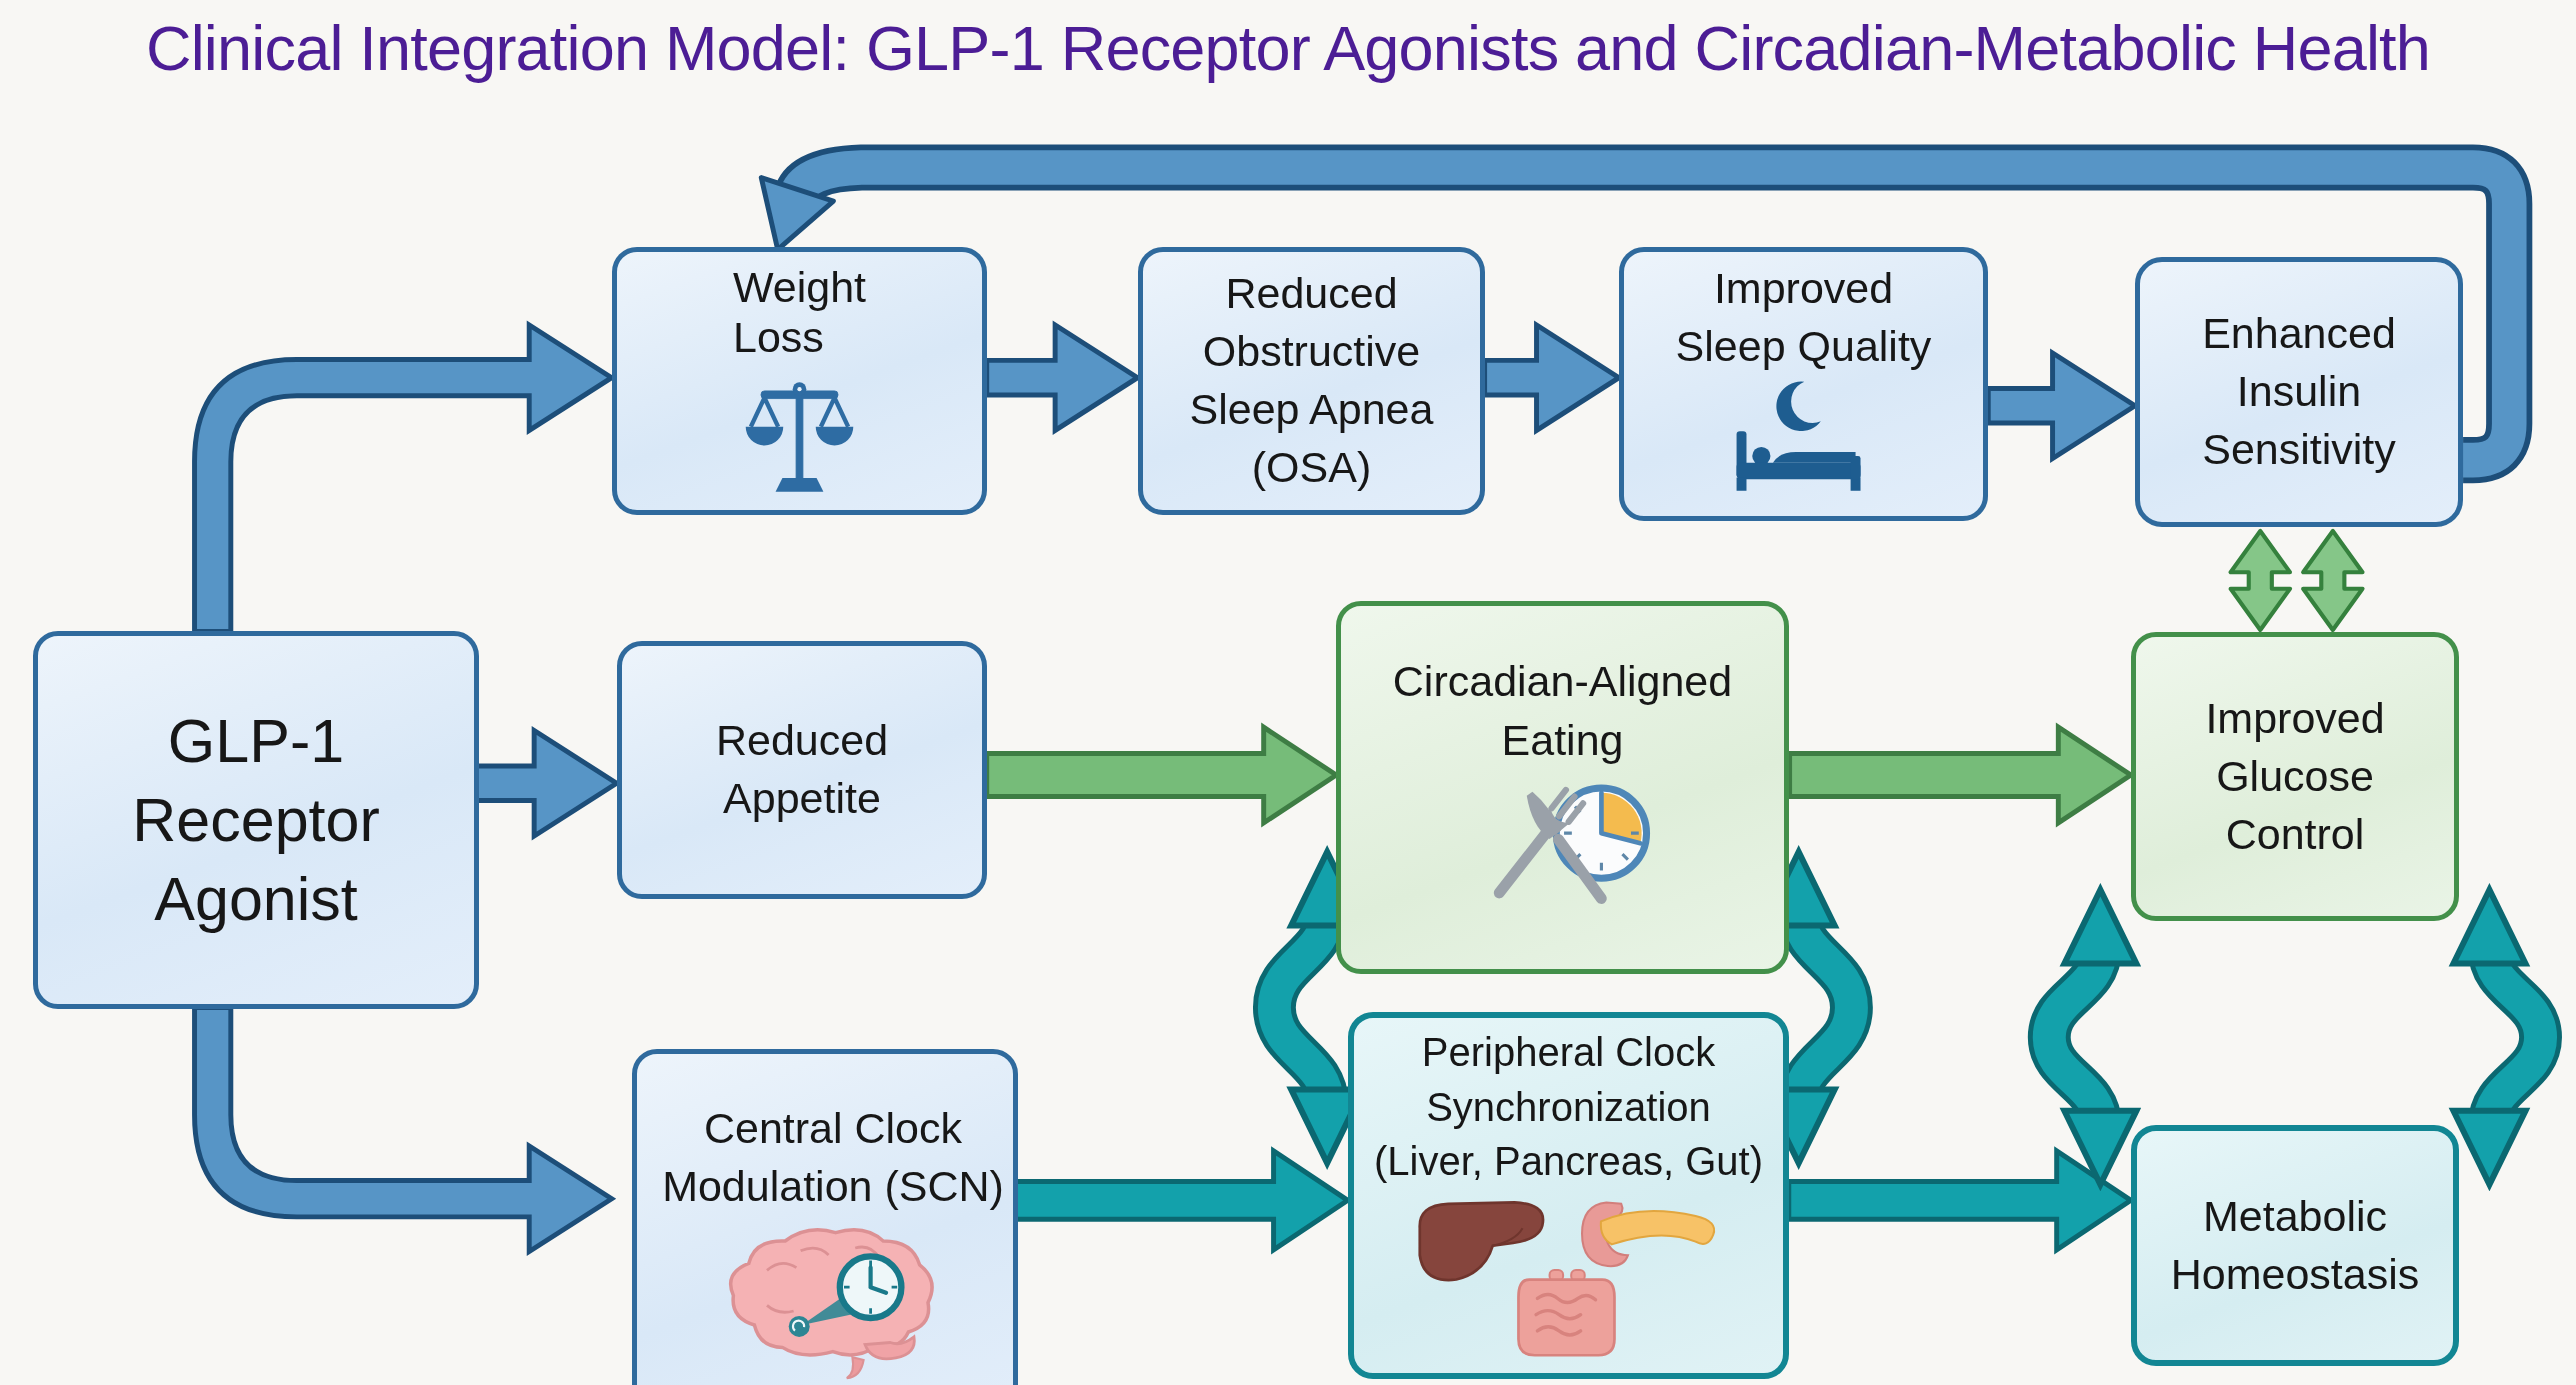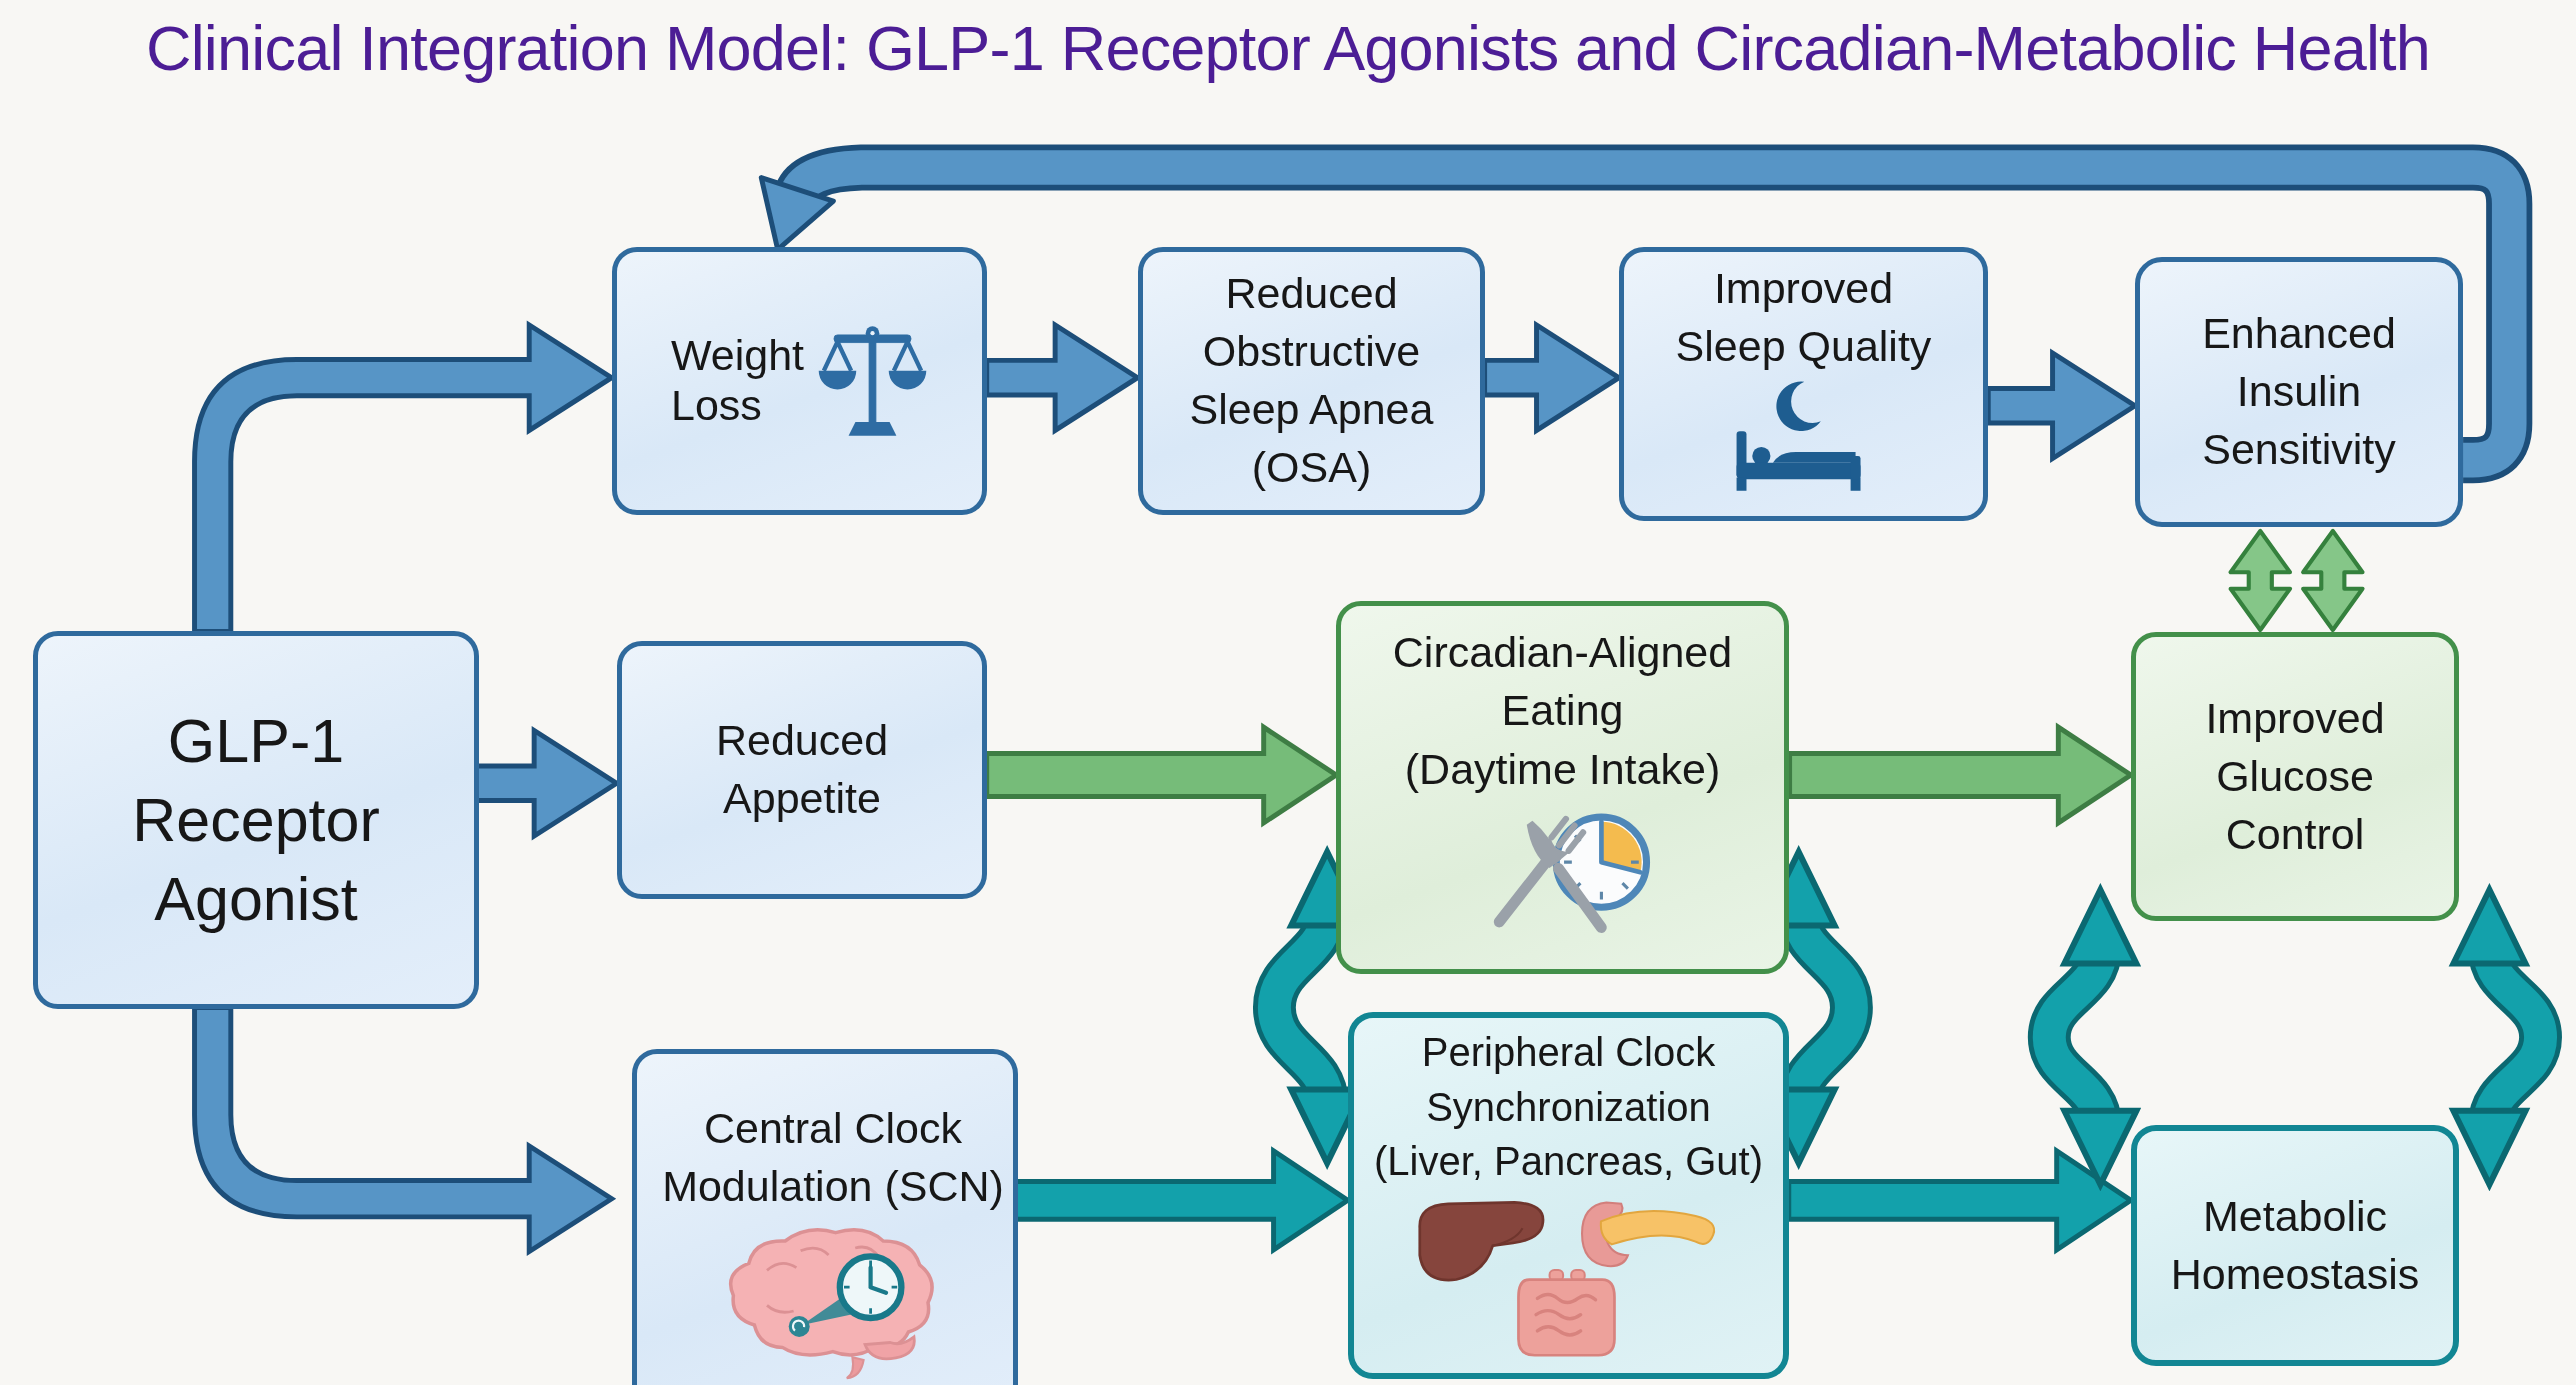--- a/index.html
+++ b/index.html
@@ -9,21 +9,21 @@
          font-weight:400;color:#4c1d95;letter-spacing:-0.8px;white-space:nowrap;}
   .arrows{position:absolute;left:0;top:0;}
   .node{position:absolute;border-radius:25px;box-sizing:border-box;display:flex;
         flex-direction:column;align-items:center;justify-content:center;gap:8.2px;
         text-align:center;line-height:1.16;color:#171717;font-size:43px;}
   .node.blue {background:linear-gradient(160deg,#edf4fb 0%,#d9e8f7 55%,#e3eefa 100%);border:5.8px solid #2f6a9d;}
   .node.green{background:linear-gradient(160deg,#eff7ec 0%,#dfeeda 60%,#e9f4e6 100%);border:5.8px solid #43904a;}
   .node.teal {background:linear-gradient(160deg,#e7f6f8 0%,#d5edf1 60%,#e0f2f5 100%);border:6.6px solid #128693;}
   .glp1{font-size:61px;}
   .peripheral{font-size:40px;}
-  .wl-row{display:flex;flex-direction:row;align-items:center;gap:13px;}
+  .wl-row{display:flex;flex-direction:column;align-items:center;gap:13px;}
   .wl-text{text-align:left;}
   .nl{white-space:nowrap;}
 </style>
 </head>
 <body>
 
 <div class="stage">
 
   <div class="title">Clinical Integration Model: GLP-1 Receptor Agonists and Circadian-Metabolic Health</div>
 
@@ -139,21 +139,20 @@
   </div>
 
   <div class="node blue" style="left:617px;top:641px;width:370px;height:258px;">
     <div class="nl">Reduced</div>
     <div class="nl">Appetite</div>
   </div>
 
   <div class="node green" style="left:1336px;top:601px;width:453px;height:373px;">
     <div class="nl">Circadian-Aligned</div>
     <div class="nl">Eating</div>
-    <div class="nl">(Daytime Intake)</div>
     <svg width="239" height="144" viewBox="0 0 300 185">
       <circle cx="200" cy="76" r="58" fill="#fbfcfd" stroke="#4e87b8" stroke-width="9"></circle>
       <path d="M200 76 L200 24 A52 52 0 0 1 250 89 Z" fill="#f4bb4e"></path>
       <g stroke="#5e87a8" stroke-width="4">
         <path d="M152 76 h10 M200 124 v-10 M248 76 h-10 M166 42 l7 7 M166 110 l7 -7 M234 110 l-7 -7"></path>
       </g>
       <path d="M200 76 V24 M200 76 L250 89" stroke="#4e87b8" stroke-width="6" fill="none" stroke-linecap="round"></path>
       <g transform="rotate(38 110 100)" fill="#9aa1a9" stroke="#9aa1a9">
         <path d="M96 10 v30 M110 10 v32 M124 10 v30" stroke-width="8" fill="none" stroke-linecap="round"></path>
         <path d="M94 40 q16 14 32 0 l-5 24 h-22 z" stroke="none"></path>

